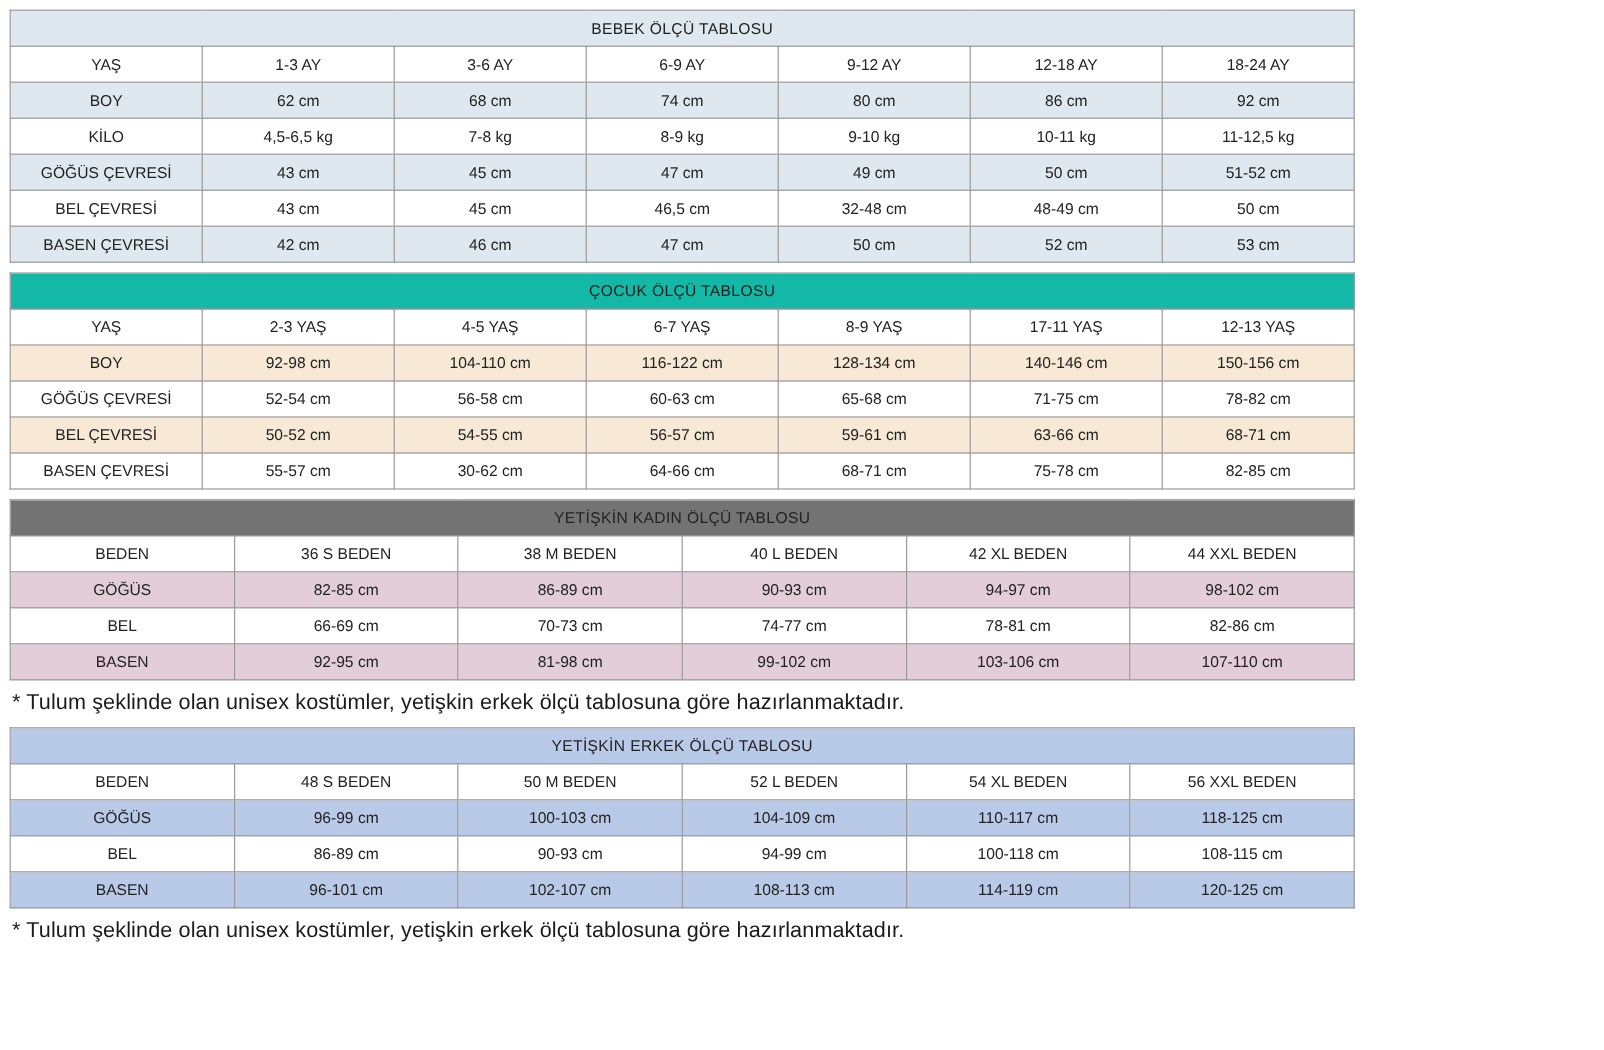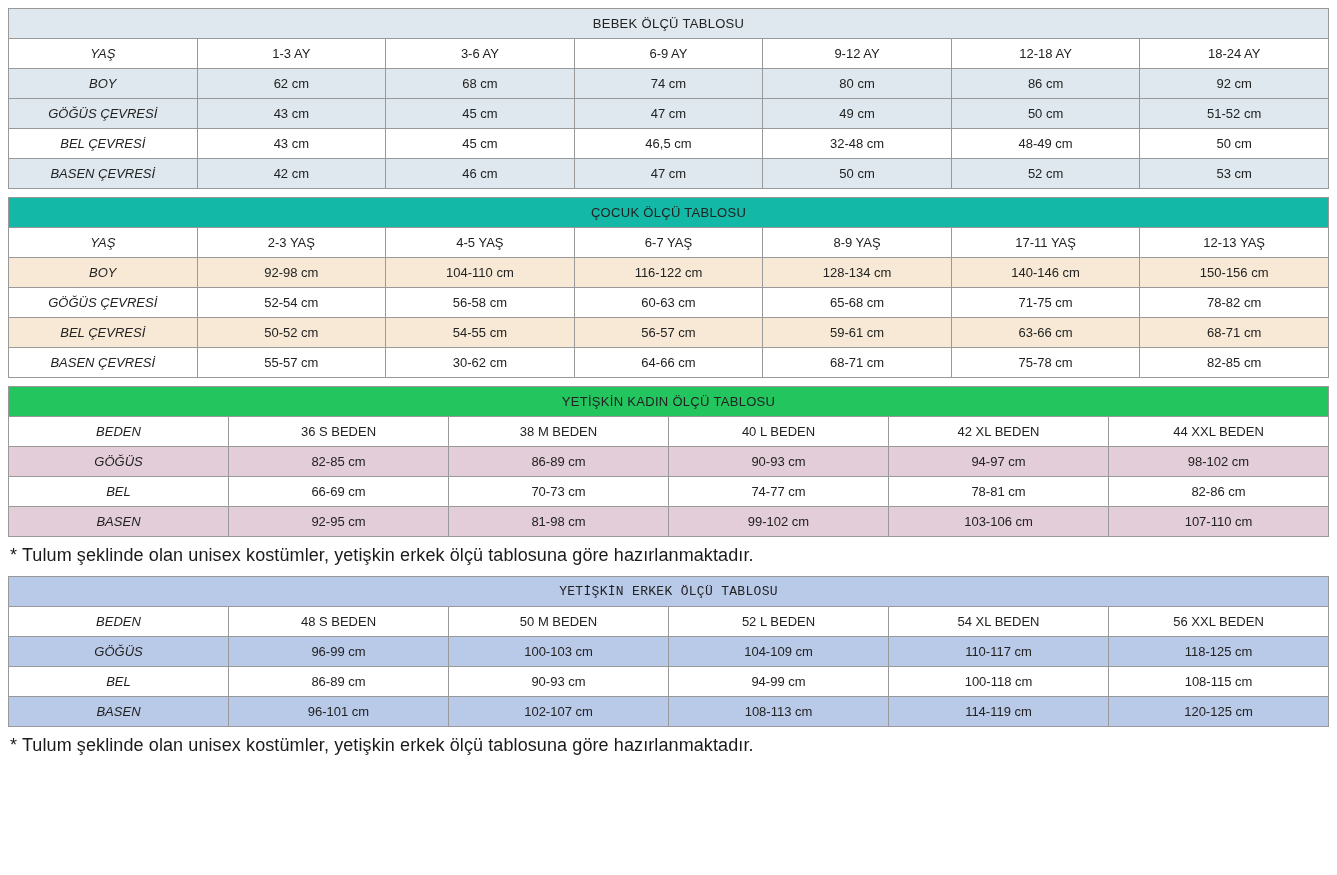--- a/index.html
+++ b/index.html
@@ -12,21 +12,21 @@
   body {
     width: 1337px;
     height: 875px;
     overflow: hidden;
   }
   .page {
     width: 1337px;
     padding: 8px 8px 0 8px;
   }
   table.sizetable {
-    width: 1321px;
+    width: 1121px;
     border-collapse: collapse;
     table-layout: fixed;
     margin-bottom: 8px;
   }
   table.sizetable td, table.sizetable th {
     border: 1px solid #999999;
     text-align: center;
     font-size: 13px;
     color: #222222;
     font-weight: normal;
@@ -44,37 +44,37 @@
   .baby .tbl-title { background: #dfe8ee; }
   .baby .row-alt td { background: #dfe8ee; }
   .baby .row-plain td { background: #ffffff; }
 
   
   .child .tbl-title { background: #14b8a6; }
   .child .row-alt td { background: #f7e9d5; }
   .child .row-plain td { background: #ffffff; }
 
   
-  .women .tbl-title { background: #22c55e; }
+  .women .tbl-title { background: #737373; }
   .women .row-alt td { background: #e3cdd8; }
   .women .row-plain td { background: #ffffff; }
 
   
-  .men .tbl-title { background: #b9c9e8; font-family: Liberation Mono, monospace; }
+  .men .tbl-title { background: #b9c9e8; }
   .men .row-alt td { background: #b9c9e8; }
   .men .row-plain td { background: #ffffff; }
 
   .note {
     font-size: 18px;
     color: #1a1a1a;
     margin: 0 0 10px 2px;
     padding: 0;
     letter-spacing: 0.1px;
   }
-  .first-col { width: 265px; font-style: italic; }
+  .first-col { width: 265px; }
   .women .first-col, .men .first-col { width: 225px; margin-top: 32px; }
 </style>
 </head>
 <body>
 
 <div class="page">
 
   <table class="sizetable baby">
     <tbody>
       <tr>
@@ -91,20 +91,29 @@
       </tr>
       <tr class="row-alt">
         <td class="first-col">BOY</td>
         <td>62 cm</td>
         <td>68 cm</td>
         <td>74 cm</td>
         <td>80 cm</td>
         <td>86 cm</td>
         <td>92 cm</td>
       </tr>
+      <tr class="row-plain">
+        <td class="first-col">KİLO</td>
+        <td>4,5-6,5 kg</td>
+        <td>7-8 kg</td>
+        <td>8-9 kg</td>
+        <td>9-10 kg</td>
+        <td>10-11 kg</td>
+        <td>11-12,5 kg</td>
+      </tr>
       <tr class="row-alt">
         <td class="first-col">GÖĞÜS ÇEVRESİ</td>
         <td>43 cm</td>
         <td>45 cm</td>
         <td>47 cm</td>
         <td>49 cm</td>
         <td>50 cm</td>
         <td>51-52 cm</td>
       </tr>
       <tr class="row-plain">

